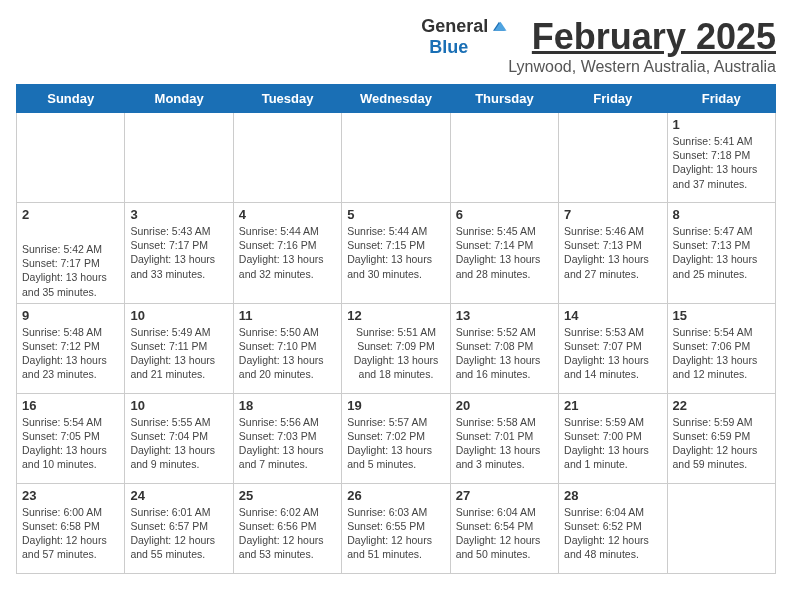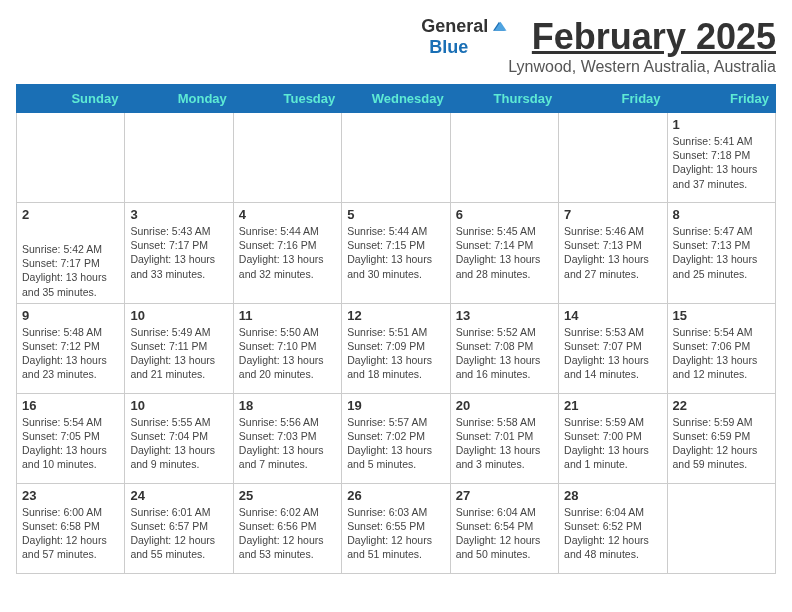--- a/index.html
+++ b/index.html
@@ -56,22 +56,22 @@
       font-size: 16px;
       color: #555;
     }
     .calendar {
       width: 100%;
       border-collapse: collapse;
       table-layout: fixed;
     }
     .calendar th {
       background: #1a6fb5;
-      color: #5eead4;
-      text-align: right;
+      color: #ffffff;
+      text-align: center;
       padding: 6px 6px;
       font-size: 13px;
       font-weight: bold;
       border: 1px solid #1a6fb5;
     }
     .calendar td {
       border: 1px solid #ccc;
       vertical-align: top;
       padding: 4px 5px;
       height: 90px;
@@ -212,21 +212,21 @@
         </td>
         <td>
           <span class="day-number">11</span>
           <div class="day-info" style="white-space: pre-line;">Sunrise: 5:50 AM
 Sunset: 7:10 PM
 Daylight: 13 hours
 and 20 minutes.</div>
         </td>
         <td>
           <span class="day-number">12</span>
-          <div class="day-info" style="white-space: pre-line;">Sunrise: 5:51 AM
+          <div class="day-info" style="white-space: pre-line; text-align: center;">Sunrise: 5:51 AM
 Sunset: 7:09 PM
 Daylight: 13 hours
 and 18 minutes.</div>
         </td>
         <td>
           <span class="day-number">13</span>
           <div class="day-info" style="white-space: pre-line;">Sunrise: 5:52 AM
 Sunset: 7:08 PM
 Daylight: 13 hours
 and 16 minutes.</div>

